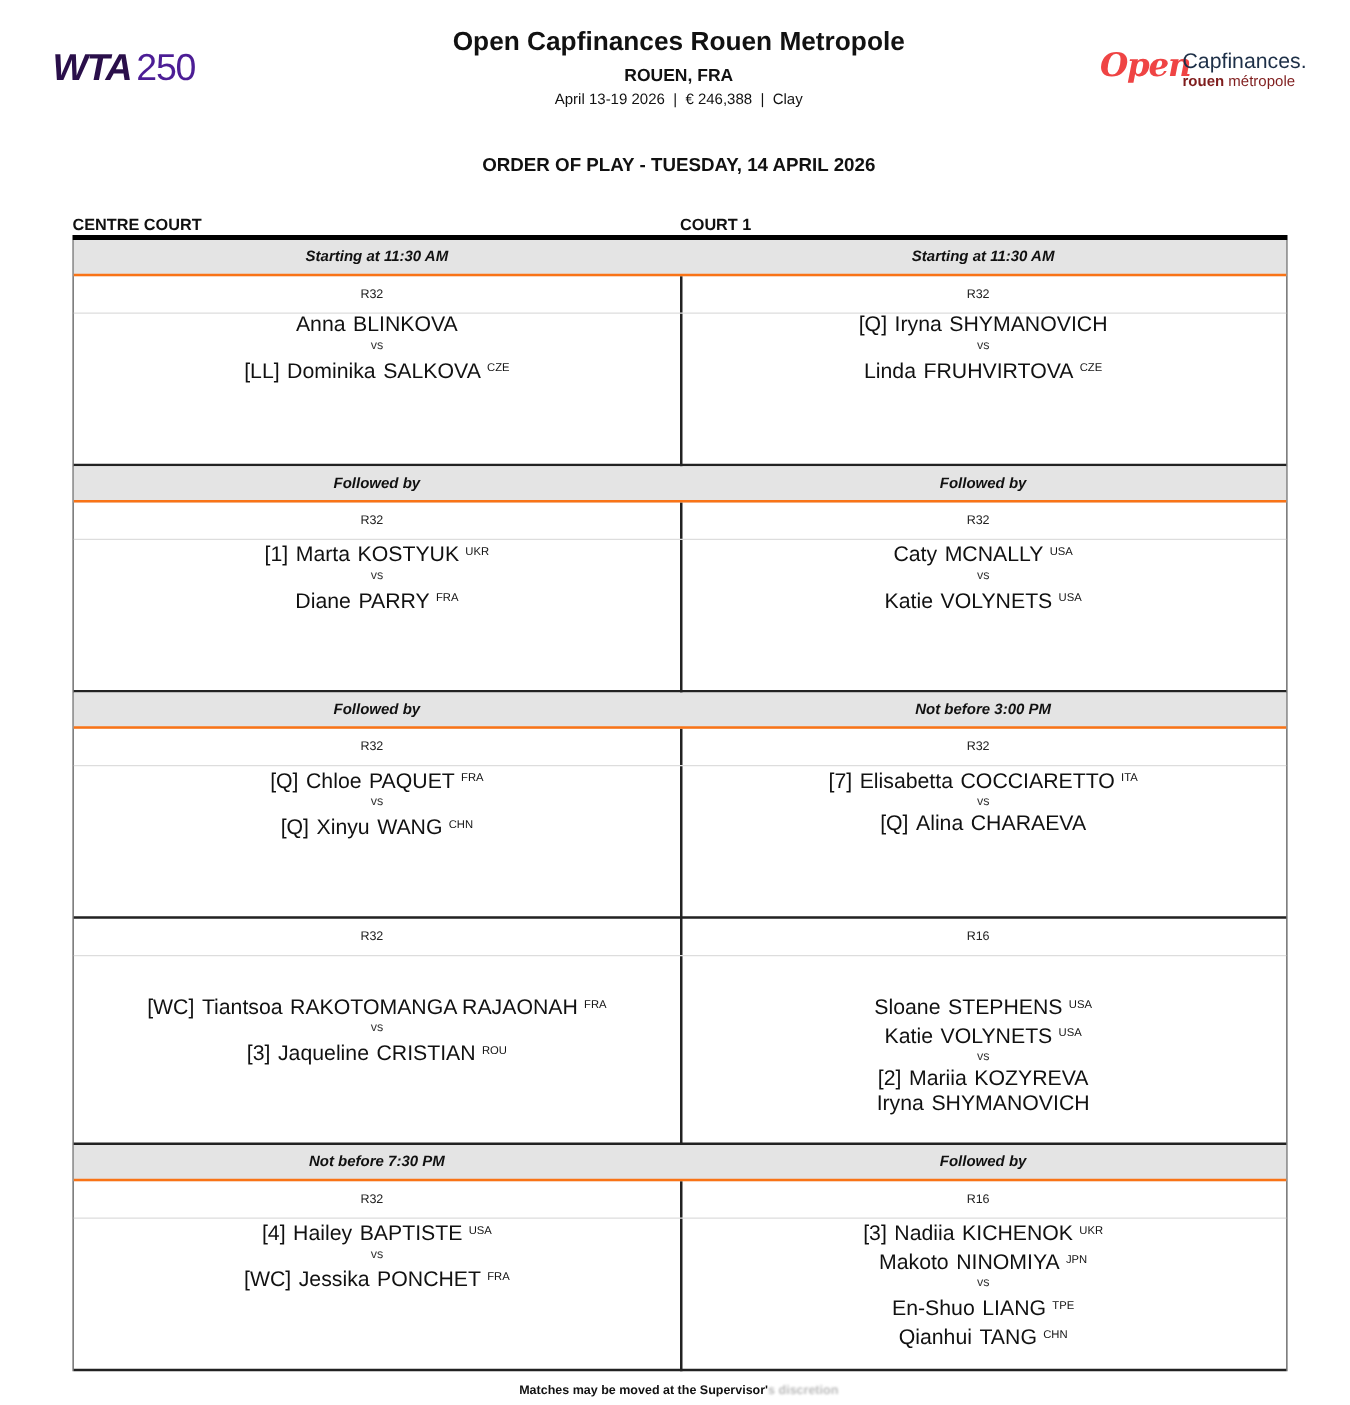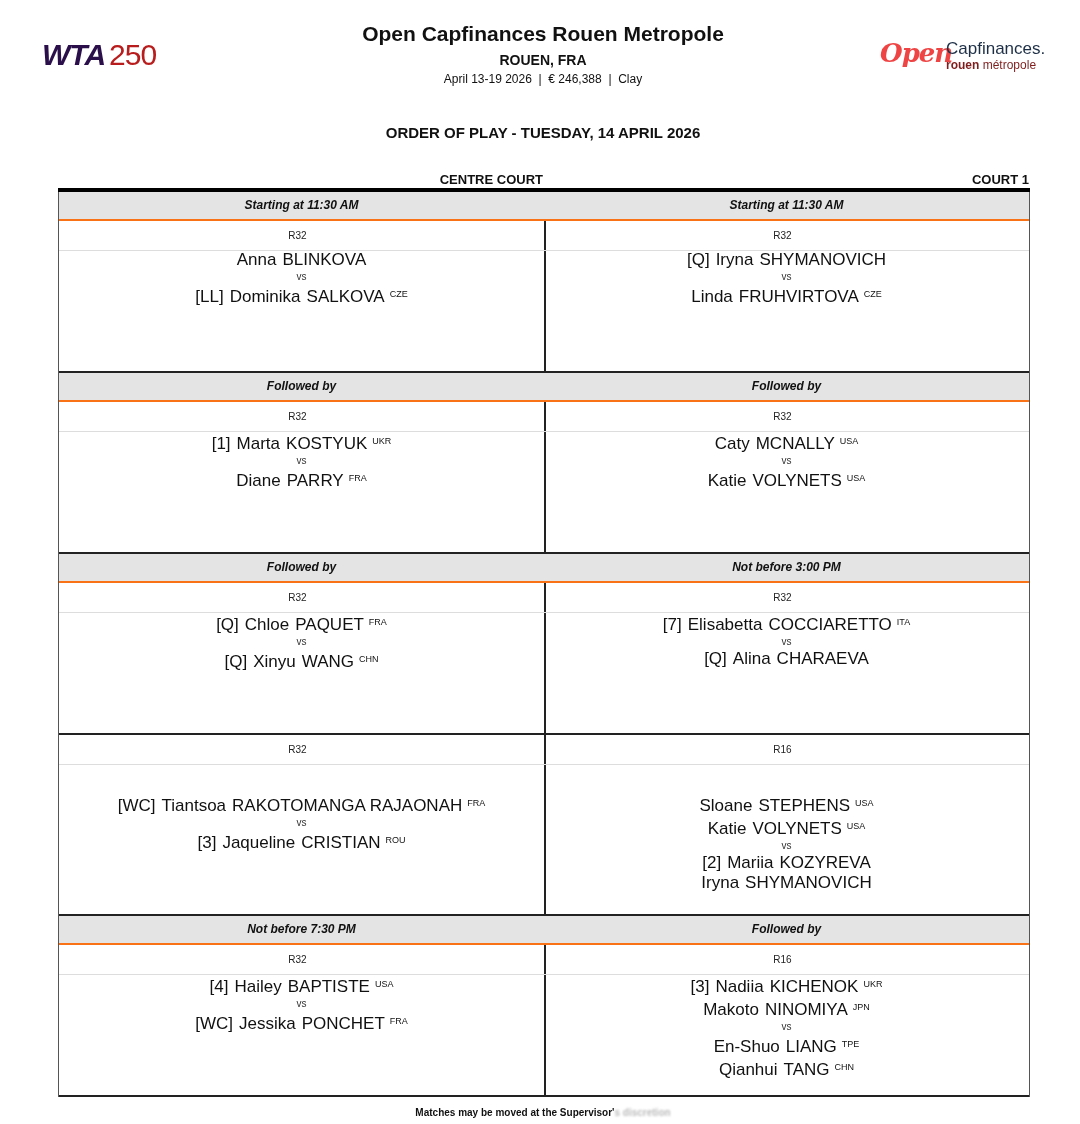--- a/index.html
+++ b/index.html
@@ -1,30 +1,30 @@
 <!DOCTYPE html>
 <html><head>
 <meta charset="utf-8">
 <style>
   html, body { margin: 0; padding: 0; background: #ffffff; }
   body { width: 1080px; height: 1124px; position: relative; font-family: "Liberation Sans", sans-serif; color: #111; overflow: hidden; }
   .wta-logo { position: absolute; left: 42px; top: 38px; font-family: "Liberation Sans", sans-serif; font-size: 30px; letter-spacing: -1px; }
   .wta-logo .wta { color: #2a0f4a; font-weight: bold; font-style: italic; }
-  .wta-logo .num { color: #b91c1c; font-weight: normal; margin-left: 4px; }
+  .wta-logo .num { color: #4c1d95; font-weight: normal; margin-left: 4px; }
   .sponsor-logo { position: absolute; left: 880px; top: 36px; width: 170px; height: 44px; }
   .sponsor-logo .open { position: absolute; left: 0; top: 2px; font-family: "DejaVu Serif", serif; font-style: italic; font-weight: bold; font-size: 26px; color: #ef4444; letter-spacing: -1px; }
   .sponsor-logo .cap { position: absolute; left: 66px; top: 3px; font-size: 17px; color: #1d2f47; }
   .sponsor-logo .rouen { position: absolute; left: 66px; top: 22px; font-size: 12px; color: #7f1d1d; }
   .sponsor-logo .rouen b { font-weight: bold; }
   .header { position: absolute; left: 0; width: 1086px; text-align: center; }
   .title { top: 22px; font-size: 21px; font-weight: bold; }
   .city { top: 52px; font-size: 14px; font-weight: bold; }
   .meta { top: 72px; font-size: 12px; }
   .oop { top: 124px; font-size: 15px; font-weight: bold; }
-  .court-head { position: absolute; top: 172px; font-size: 13px; font-weight: bold; text-align: right; width: 485px; }
+  .court-head { position: absolute; top: 172px; font-size: 13px; font-weight: bold; text-align: left; width: 485px; }
   .grid { position: absolute; left: 58px; top: 188px; width: 972px; border-top: 4px solid #000; }
   .col { position: absolute; top: 4px; width: 485px; }
   .col.left { left: 58px; border-left: 1px solid #555; border-right: 2px solid #222; }
   .col.right { left: 544px; border-right: 1px solid #555; }
   .slot { height: 181px; position: relative; border-bottom: 2px solid #222; box-sizing: border-box; }
   .slot-head { height: 27px; background: #e4e4e4; border-bottom: 2px solid #f97316; font-size: 12px; font-weight: bold; font-style: italic; text-align: center; line-height: 27px; }
   .slot-round { height: 29px; border-bottom: 1px solid #ddd; text-align: center; padding-right: 8px; font-size: 10px; line-height: 30px; color: #222; }
   .slot-body { position: absolute; left: 0; right: 0; top: 58px; bottom: 0; display: flex; flex-direction: column; align-items: center; }
   .player { font-size: 17px; line-height: 20px; white-space: nowrap; }
   .player .seed { margin-right: 6px; }

